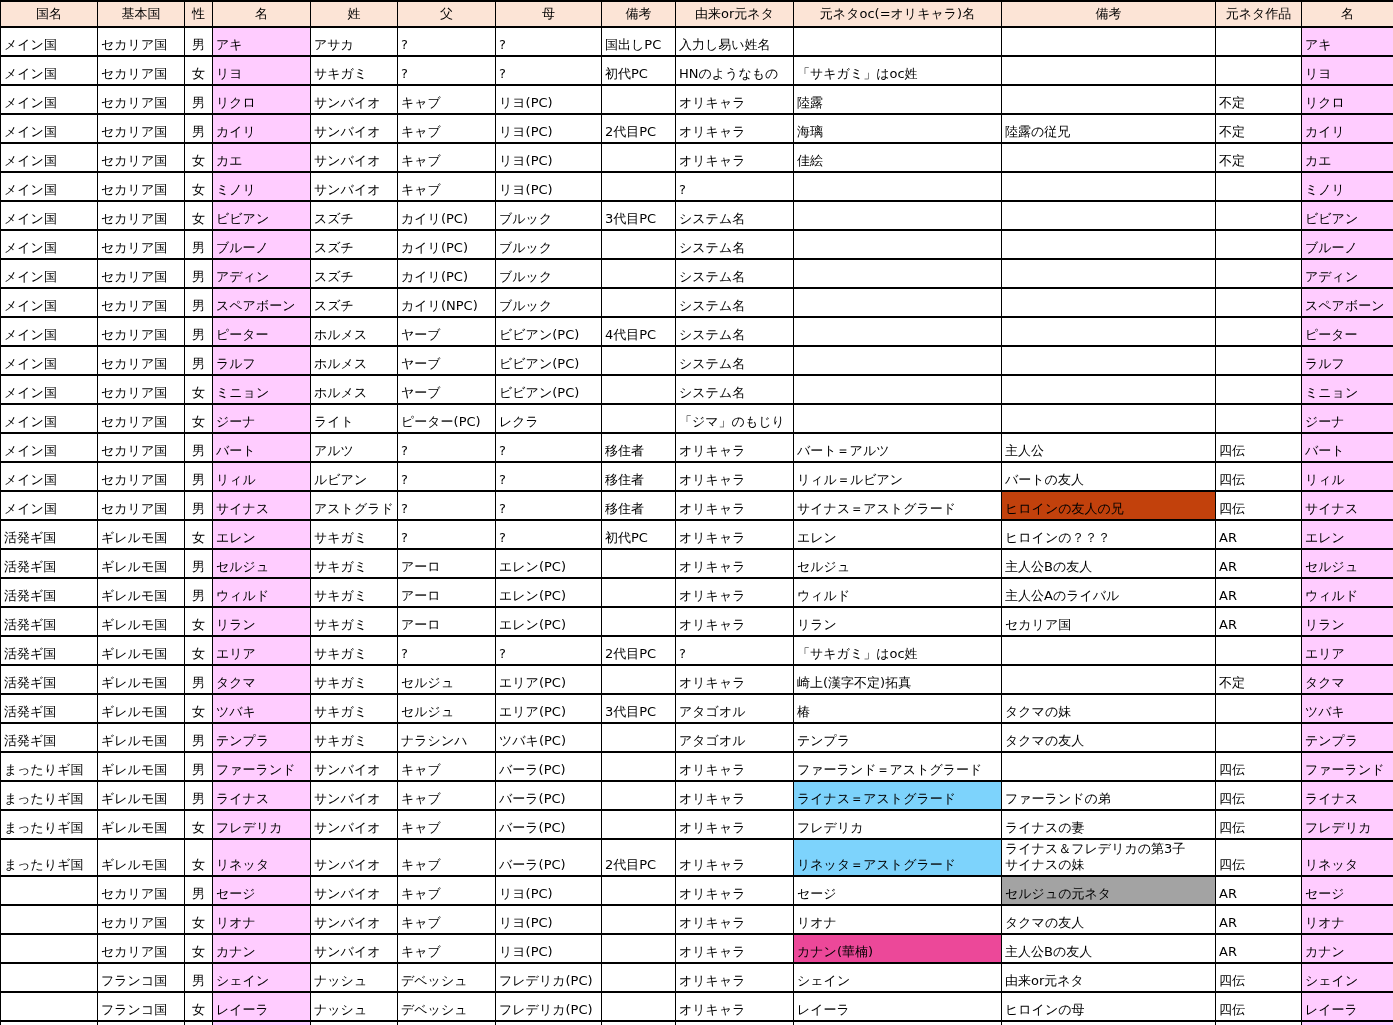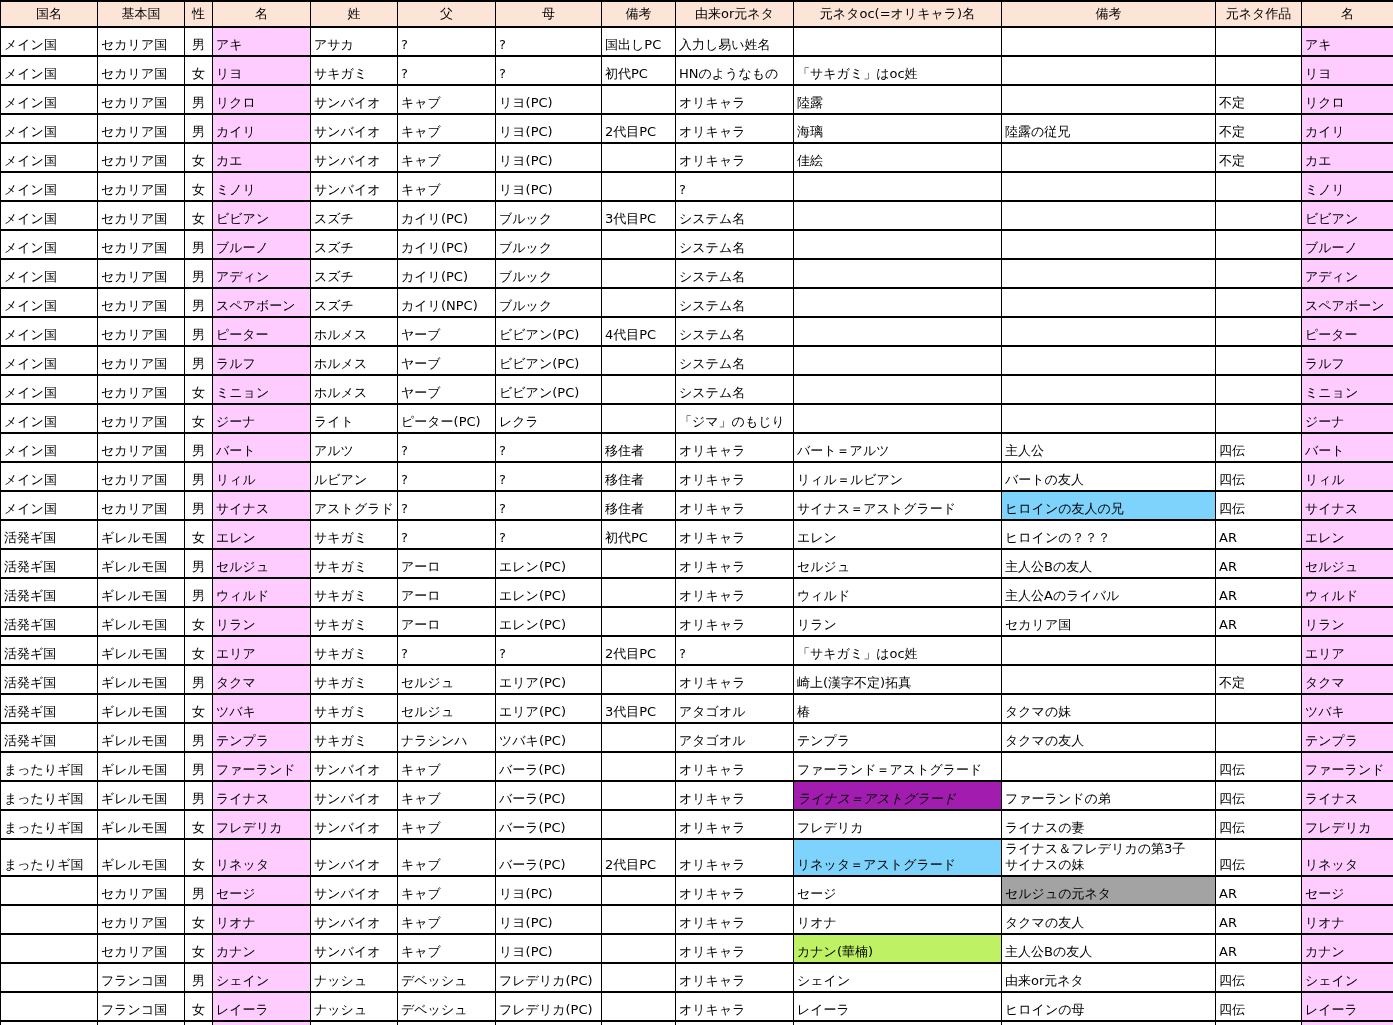--- a/index.html
+++ b/index.html
@@ -319,21 +319,21 @@
         <td style="background: rgb(255, 255, 255);">メイン国</td>
         <td style="background: rgb(255, 255, 255);">セカリア国</td>
         <td class="center" style="background: rgb(255, 255, 255);">男</td>
         <td style="background: rgb(255, 204, 255);">サイナス</td>
         <td style="background: rgb(255, 255, 255);">アストグラド</td>
         <td style="background: rgb(255, 255, 255);">?</td>
         <td style="background: rgb(255, 255, 255);">?</td>
         <td style="background: rgb(255, 255, 255);">移住者</td>
         <td style="background: rgb(255, 255, 255);">オリキャラ</td>
         <td style="background: rgb(255, 255, 255);">サイナス＝アストグラード</td>
-        <td style="background: #7dd3fc;">ヒロインの友人の兄</td>
+        <td style="background: #c2410c;">ヒロインの友人の兄</td>
         <td style="background: rgb(255, 255, 255);">四伝</td>
         <td style="background: rgb(255, 204, 255);">サイナス</td>
       </tr>
       <tr>
         <td style="background: rgb(255, 255, 255);">活発ギ国</td>
         <td style="background: rgb(255, 255, 255);">ギレルモ国</td>
         <td class="center" style="background: rgb(255, 255, 255);">女</td>
         <td style="background: rgb(255, 204, 255);">エレン</td>
         <td style="background: rgb(255, 255, 255);">サキガミ</td>
         <td style="background: rgb(255, 255, 255);">?</td>
@@ -468,21 +468,21 @@
       <tr>
         <td style="background: rgb(255, 255, 255);">まったりギ国</td>
         <td style="background: rgb(255, 255, 255);">ギレルモ国</td>
         <td class="center" style="background: rgb(255, 255, 255);">男</td>
         <td style="background: rgb(255, 204, 255);">ライナス</td>
         <td style="background: rgb(255, 255, 255);">サンバイオ</td>
         <td style="background: rgb(255, 255, 255);">キャブ</td>
         <td style="background: rgb(255, 255, 255);">バーラ(PC)</td>
         <td style="background: rgb(255, 255, 255);"></td>
         <td style="background: rgb(255, 255, 255);">オリキャラ</td>
-        <td style="background: #a21caf; font-style: italic;">ライナス＝アストグラード</td>
+        <td style="background: #7dd3fc;">ライナス＝アストグラード</td>
         <td style="background: rgb(255, 255, 255);">ファーランドの弟</td>
         <td style="background: rgb(255, 255, 255);">四伝</td>
         <td style="background: rgb(255, 204, 255);">ライナス</td>
       </tr>
       <tr>
         <td style="background: rgb(255, 255, 255);">まったりギ国</td>
         <td style="background: rgb(255, 255, 255);">ギレルモ国</td>
         <td class="center" style="background: rgb(255, 255, 255);">女</td>
         <td style="background: rgb(255, 204, 255);">フレデリカ</td>
         <td style="background: rgb(255, 255, 255);">サンバイオ</td>
@@ -544,21 +544,21 @@
       <tr>
         <td style="background: rgb(255, 255, 255);"></td>
         <td style="background: rgb(255, 255, 255);">セカリア国</td>
         <td class="center" style="background: rgb(255, 255, 255);">女</td>
         <td style="background: rgb(255, 204, 255);">カナン</td>
         <td style="background: rgb(255, 255, 255);">サンバイオ</td>
         <td style="background: rgb(255, 255, 255);">キャブ</td>
         <td style="background: rgb(255, 255, 255);">リヨ(PC)</td>
         <td style="background: rgb(255, 255, 255);"></td>
         <td style="background: rgb(255, 255, 255);">オリキャラ</td>
-        <td style="background: #bef264;">カナン(華楠)</td>
+        <td style="background: #ec4899;">カナン(華楠)</td>
         <td style="background: rgb(255, 255, 255);">主人公Bの友人</td>
         <td style="background: rgb(255, 255, 255);">AR</td>
         <td style="background: rgb(255, 204, 255);">カナン</td>
       </tr>
       <tr>
         <td style="background: rgb(255, 255, 255);"></td>
         <td style="background: rgb(255, 255, 255);">フランコ国</td>
         <td class="center" style="background: rgb(255, 255, 255);">男</td>
         <td style="background: rgb(255, 204, 255);">シェイン</td>
         <td style="background: rgb(255, 255, 255);">ナッシュ</td>

